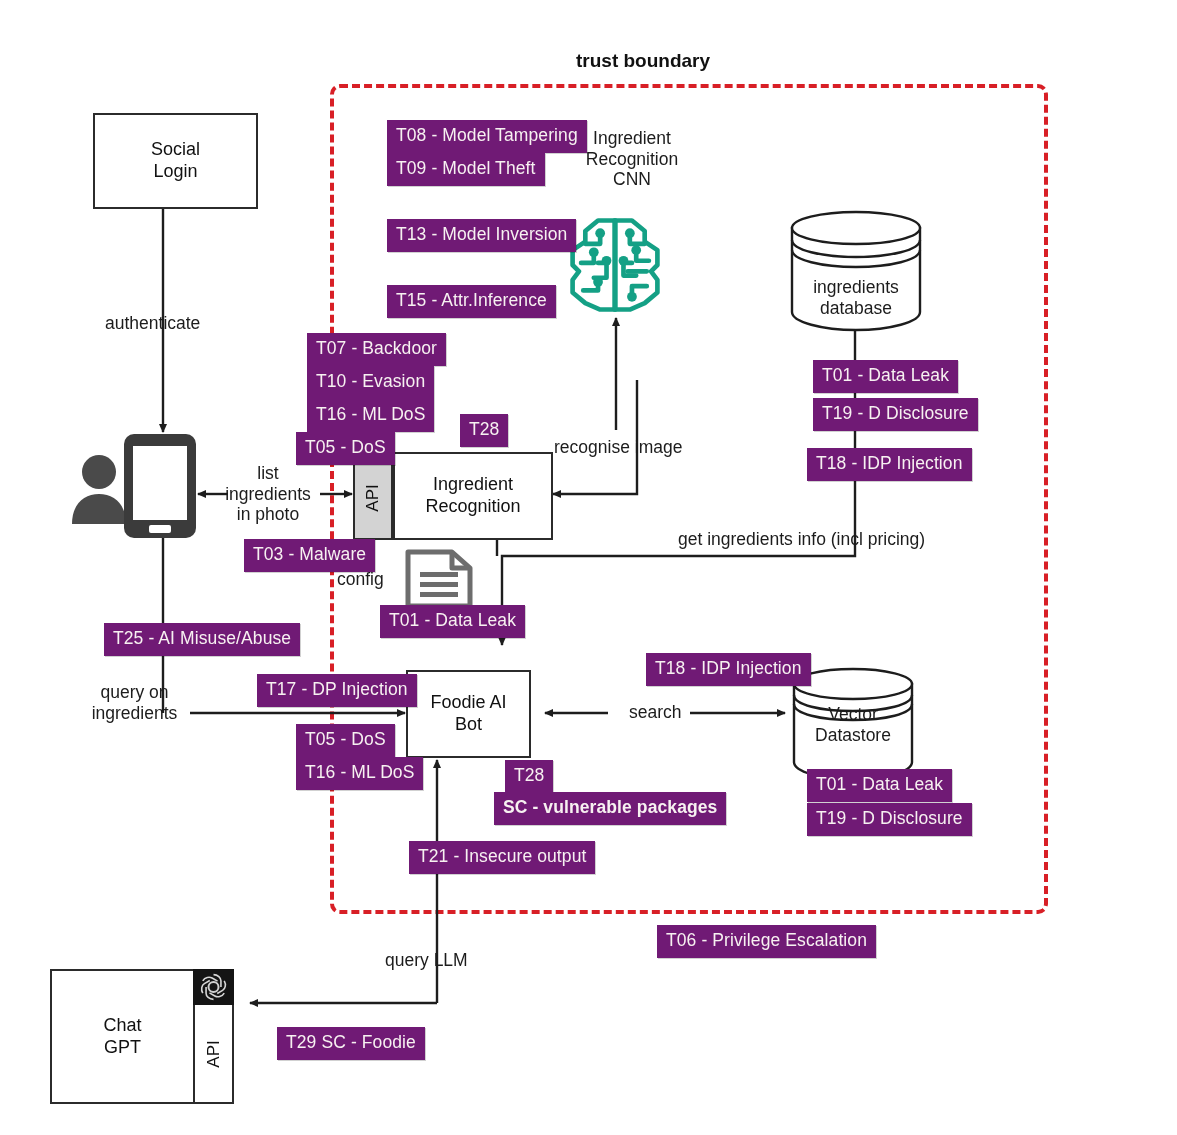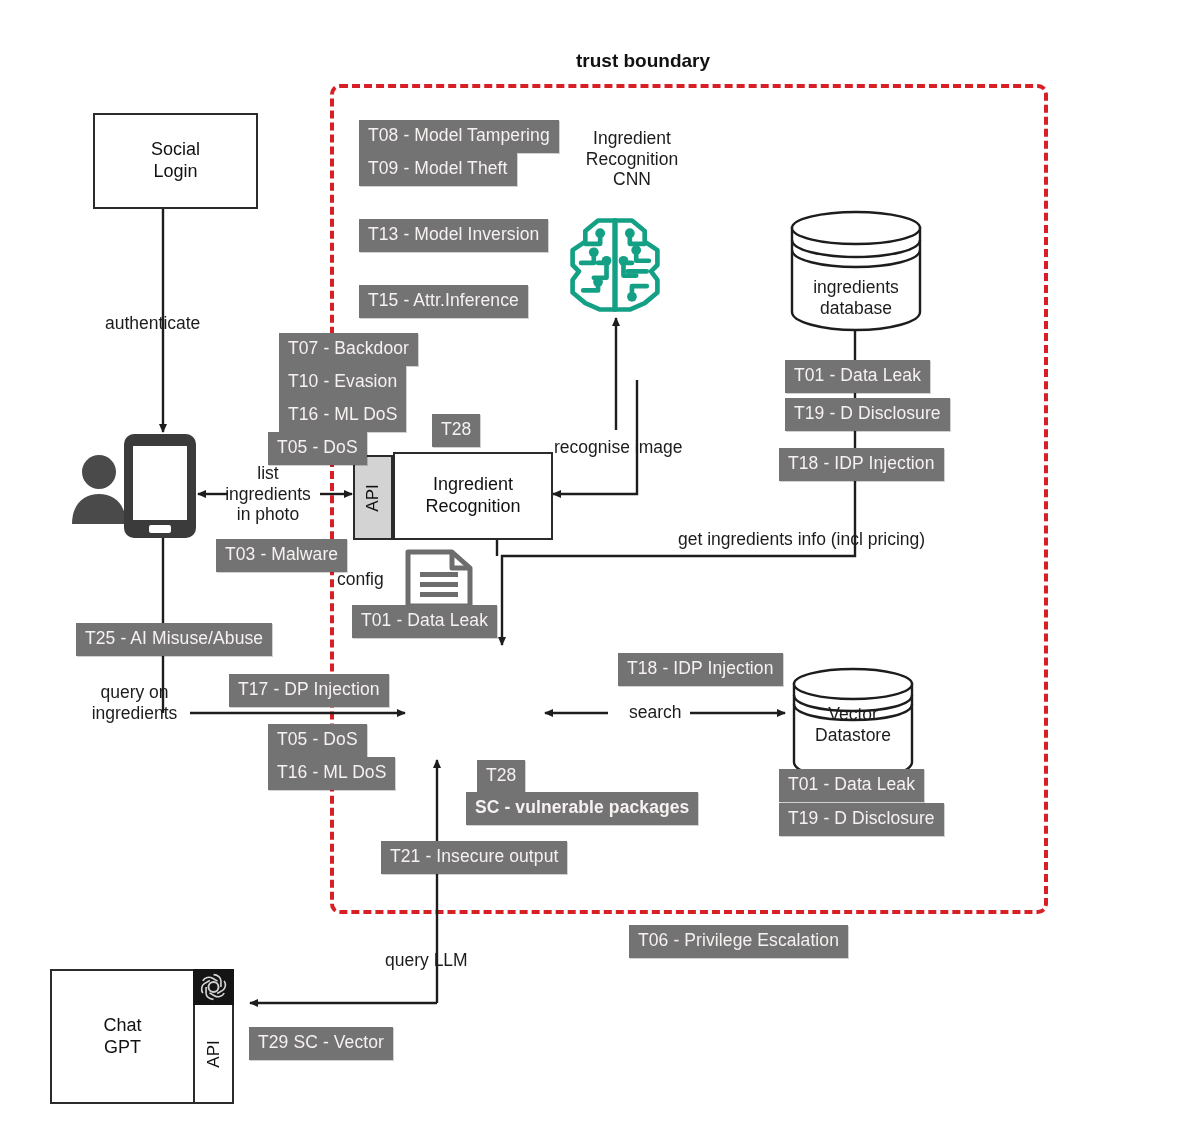--- a/index.html
+++ b/index.html
@@ -11,29 +11,30 @@
     position:relative;
     width:1177px;
     height:1135px;
     background:#ffffff;
     overflow:hidden;
   }
 
   
   .badge{
     position:absolute;
-    background:#737373;
+    background:#701a75;
     color:#f7f1f1;
     font-size:17.5px;
     line-height:1;
     padding:7px 9px 8px 9px;
     white-space:nowrap;
     letter-spacing:.1px;
     box-shadow:1px 1px 0 rgba(0,0,0,.18);
     z-index:40;
+    margin-left:28px;
   }
 
   
   .lbl{
     position:absolute;
     color:#1c1c1c;
     font-size:17.5px;
     line-height:1.18;
     white-space:nowrap;
     z-index:30;
@@ -229,20 +230,26 @@
       <path d="M50,4 L50,20 L68,20" fill="none" stroke="#6d6d6d" stroke-width="5" stroke-linejoin="round"></path>
       <g fill="#6d6d6d">
         <rect x="18" y="24" width="38" height="5"></rect>
         <rect x="18" y="34" width="38" height="5"></rect>
         <rect x="18" y="44" width="38" height="5"></rect>
       </g>
     </svg>
   </div>
   <div class="lbl" style="left:337px;top:569px;">config</div>
 
+  <div class="box" style="left:406px;top:670px;width:125px;height:88px;">
+    <div>
+      <span>Foodie AI</span><br>
+      <span>Bot</span>
+    </div>
+  </div>
 
   <div class="iconwrap" style="left:790px;top:666px;width:126px;height:116px;">
     <svg width="126" height="116" viewBox="0 0 126 116">
       <g fill="#ffffff" stroke="#1d1d1d" stroke-width="2.4">
         <path d="M4,18 L4,96 C4,106 31,113 63,113 C95,113 122,106 122,96 L122,18 Z"></path>
         <ellipse cx="63" cy="18" rx="59" ry="15"></ellipse>
         <path d="M4,29 C4,39 31,45 63,45 C95,45 122,39 122,29" fill="none"></path>
         <path d="M4,38 C4,48 31,54 63,54 C95,54 122,48 122,38" fill="none"></path>
       </g>
     </svg>
@@ -327,15 +334,15 @@
   <div class="badge" style="left:477px;top:760px;">T28</div>
   <div class="badge" style="left:466px;top:792px;font-weight:bold;">SC - vulnerable packages</div>
   <div class="badge" style="left:381px;top:841px;">T21 - Insecure output</div>
 
   <div class="badge" style="left:618px;top:653px;">T18 - IDP Injection</div>
   <div class="badge" style="left:779px;top:769px;">T01 - Data Leak</div>
   <div class="badge" style="left:779px;top:803px;">T19 - D Disclosure</div>
 
   <div class="badge" style="left:629px;top:925px;">T06 - Privilege Escalation</div>
 
-  <div class="badge" style="left:249px;top:1027px;">T29 SC - Vector</div>
+  <div class="badge" style="left:249px;top:1027px;">T29 SC - Foodie</div>
 
 </div>
 
 </body></html>

